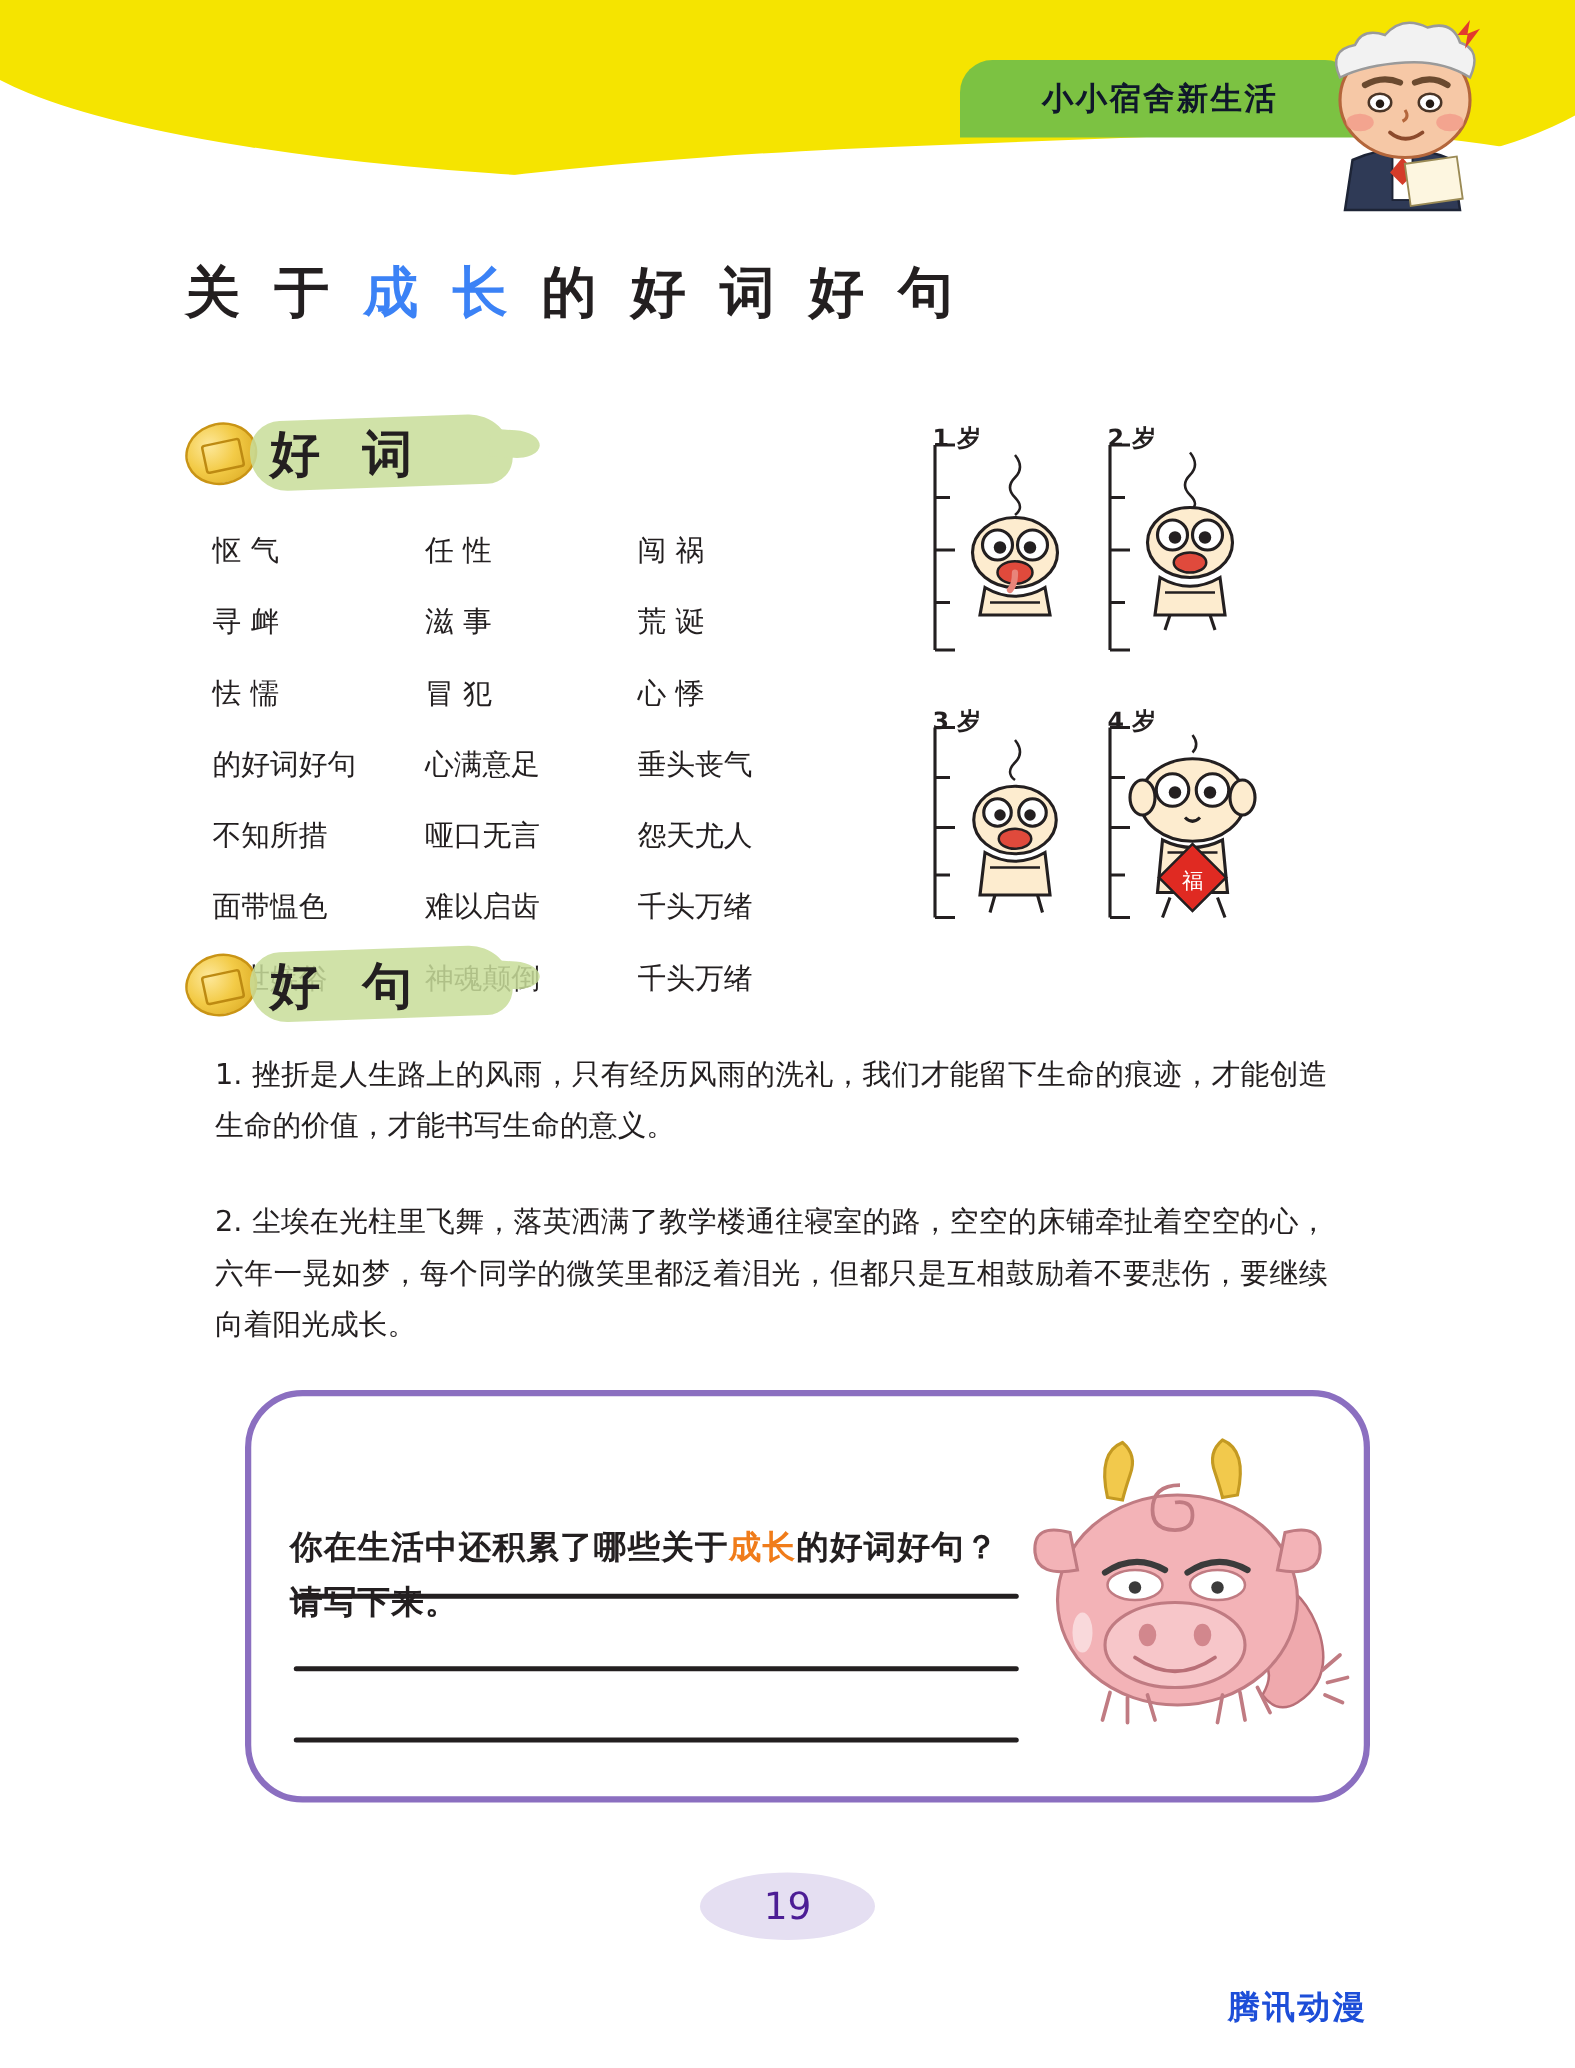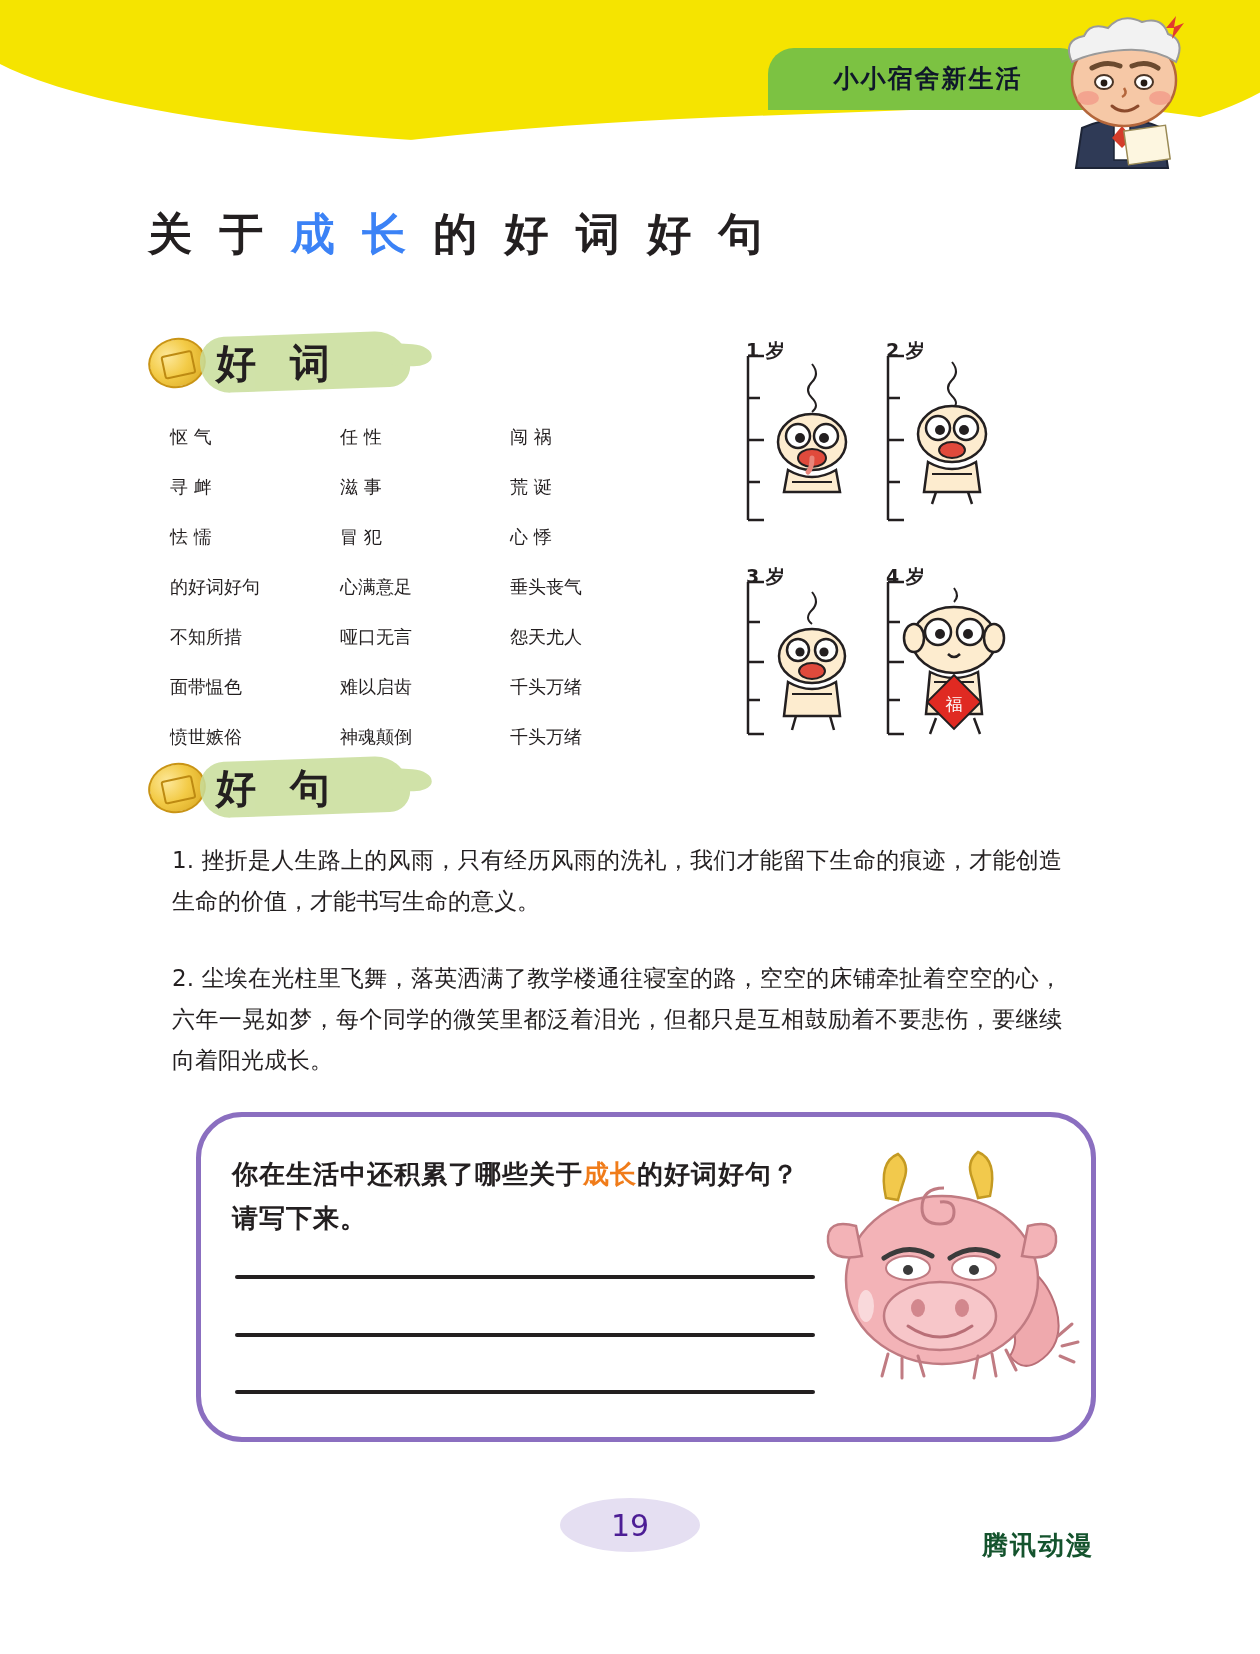--- a/index.html
+++ b/index.html
@@ -139,21 +139,21 @@
   
   .words-grid {
     position: absolute;
     top: 425px; left: 170px;
     width: 460px;
     display: grid;
     grid-template-columns: 170px 170px 170px;
     row-gap: 26px;
   }
   .word-cell {
-    font-size: 18px;
+    font-size: 23px;
     color: #231f20;
     white-space: nowrap;
     font-family: "DejaVu Sans", "Liberation Sans", sans-serif;
   }
 
   
   .growth {
     position: absolute;
     top: 330px; left: 730px;
     width: 330px;
@@ -187,21 +187,21 @@
     position: absolute;
     top: 1112px; left: 196px;
     width: 890px;
     height: 320px;
     border: 5px solid #8b6fc0;
     border-radius: 46px;
     background: #ffffff;
   }
   .prompt-text {
     position: absolute;
-    top: 1152px; left: 232px;
+    top: 1216px; left: 232px;
     width: 580px;
     font-size: 26px;
     line-height: 44px;
     font-weight: bold;
     letter-spacing: 1px;
     color: #231f20;
     font-family: "DejaVu Sans", "Liberation Sans", sans-serif;
   }
   .prompt-text .hl { color: #f07c1a; }
   .write-line {
@@ -239,24 +239,24 @@
     width: 140px;
     text-align: center;
     font-size: 30px;
     color: #4c1d95;
     font-family: "DejaVu Sans", "Liberation Sans", sans-serif;
   }
 
   
   .watermark {
     position: absolute;
-    top: 1528px; left: 982px;
+    top: 1588px; left: 982px;
     font-size: 26px;
     font-weight: bold;
-    color: #14532d;
+    color: #1d4ed8;
     letter-spacing: 2px;
     font-family: Liberation Sans, sans-serif;
   }
 </style>
 </head>
 <body>
 
 <div class="banner">
   <div class="banner-yellow"></div>
   <div class="banner-white-curve"></div>

